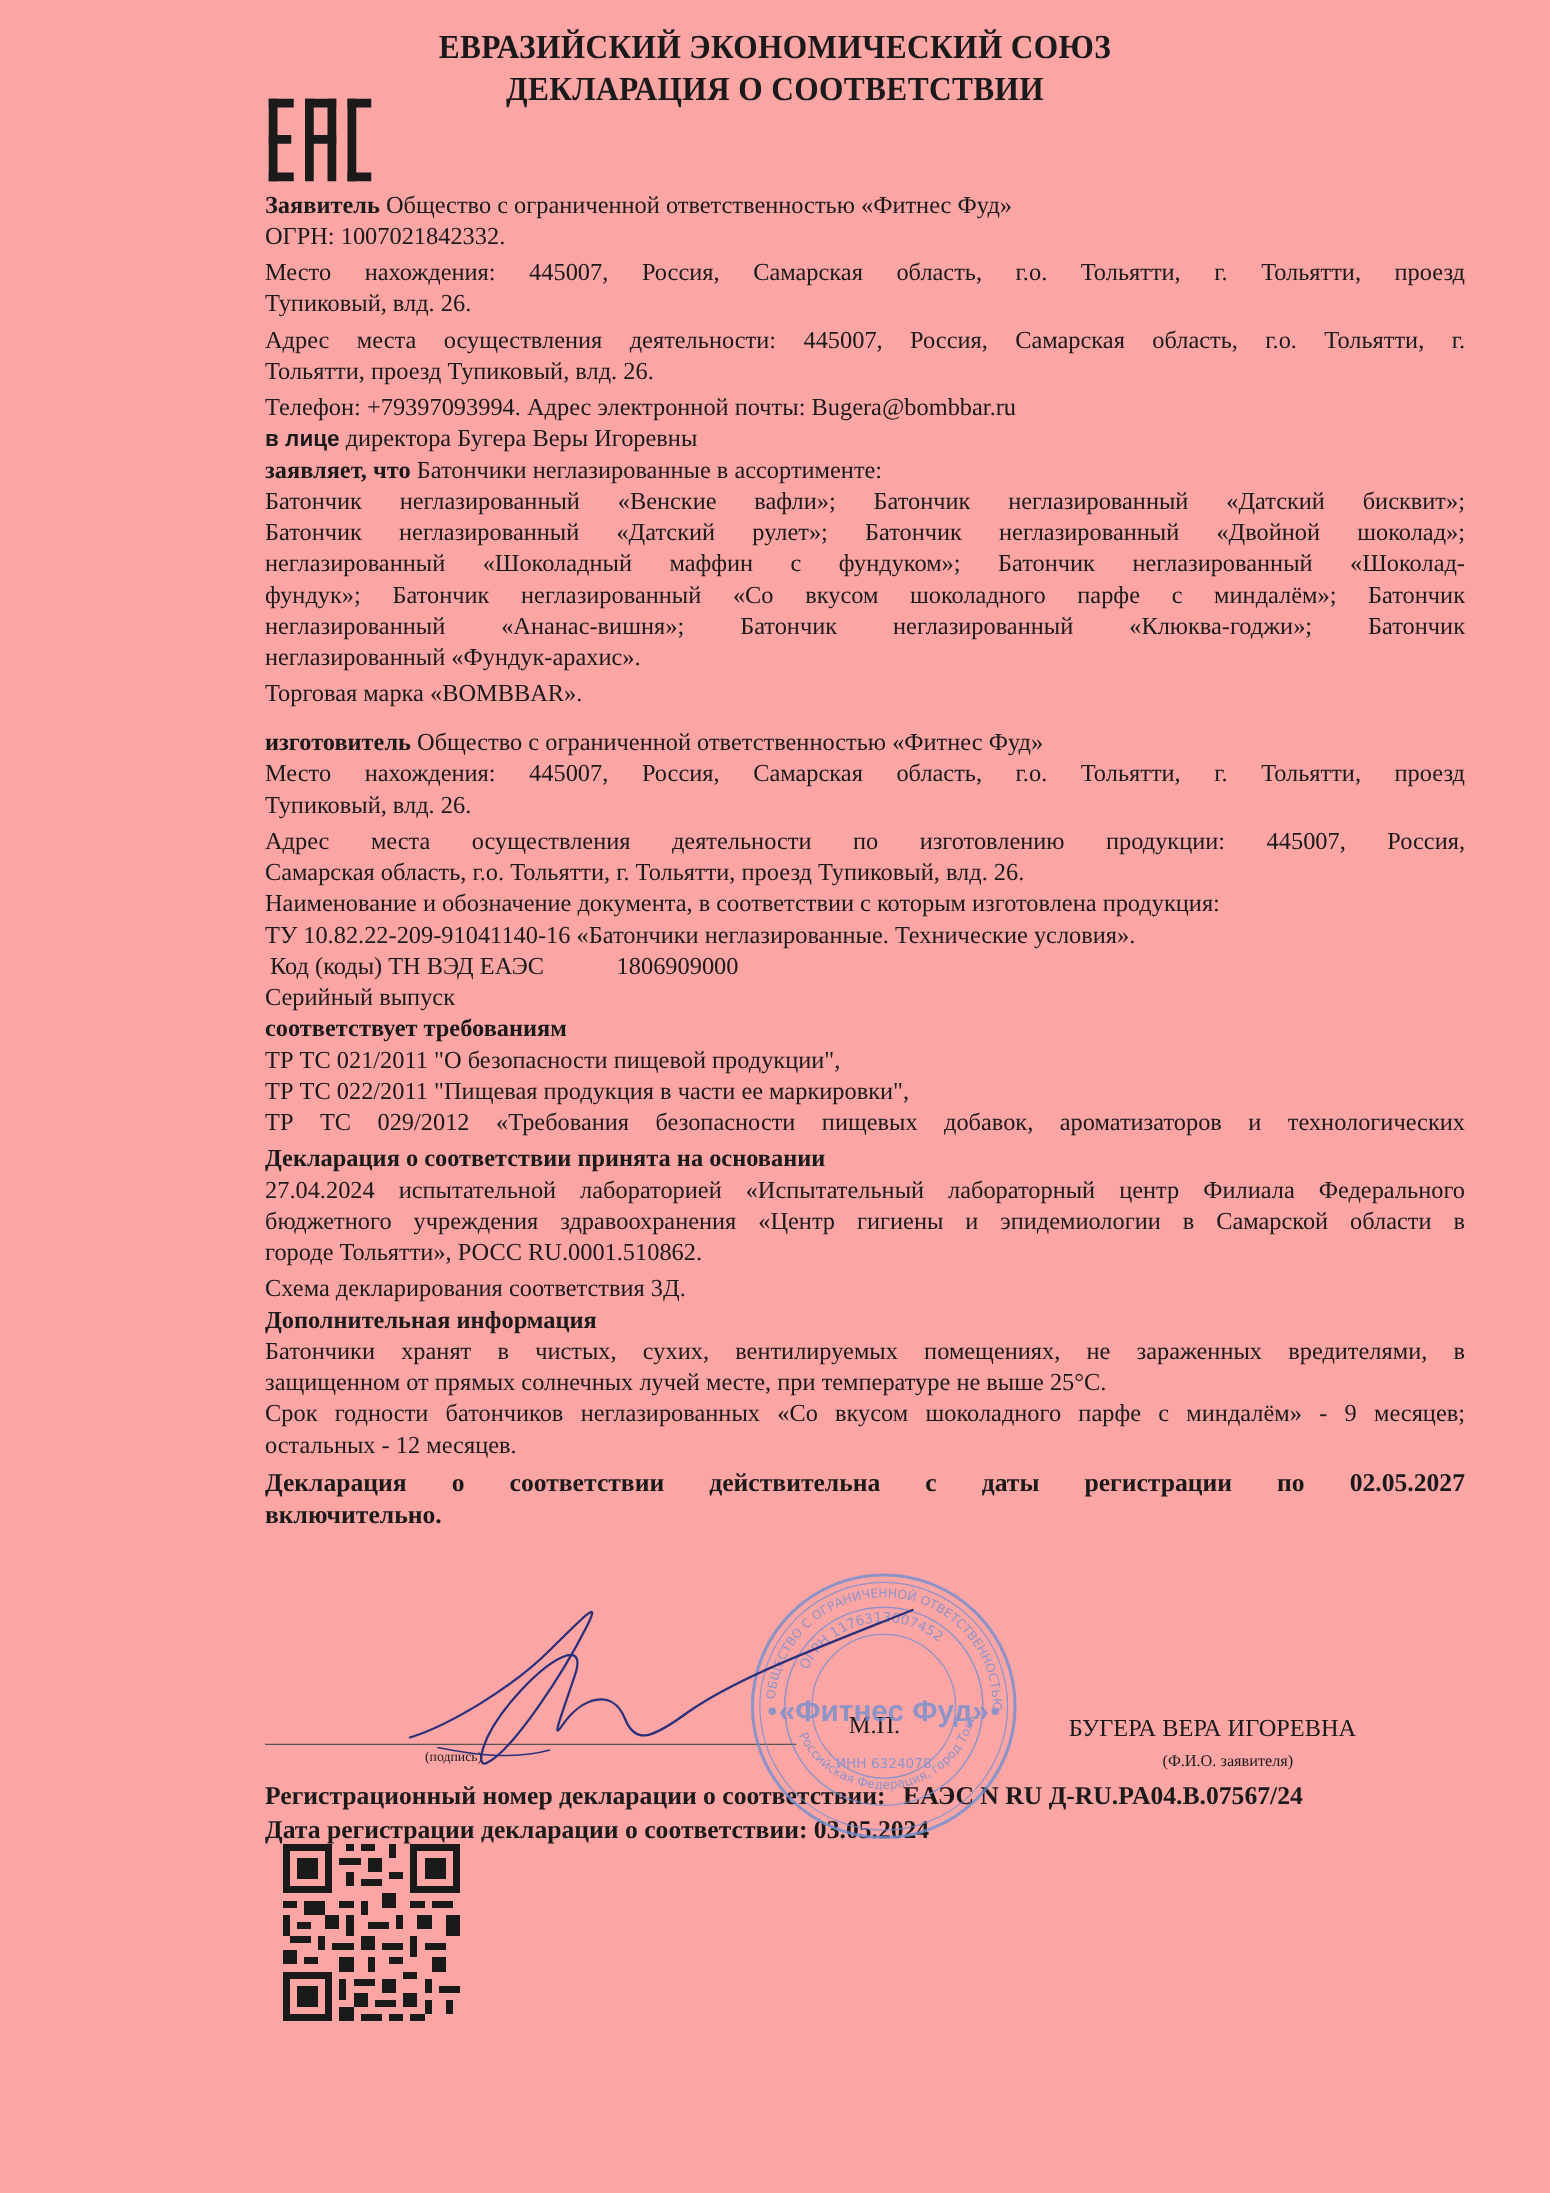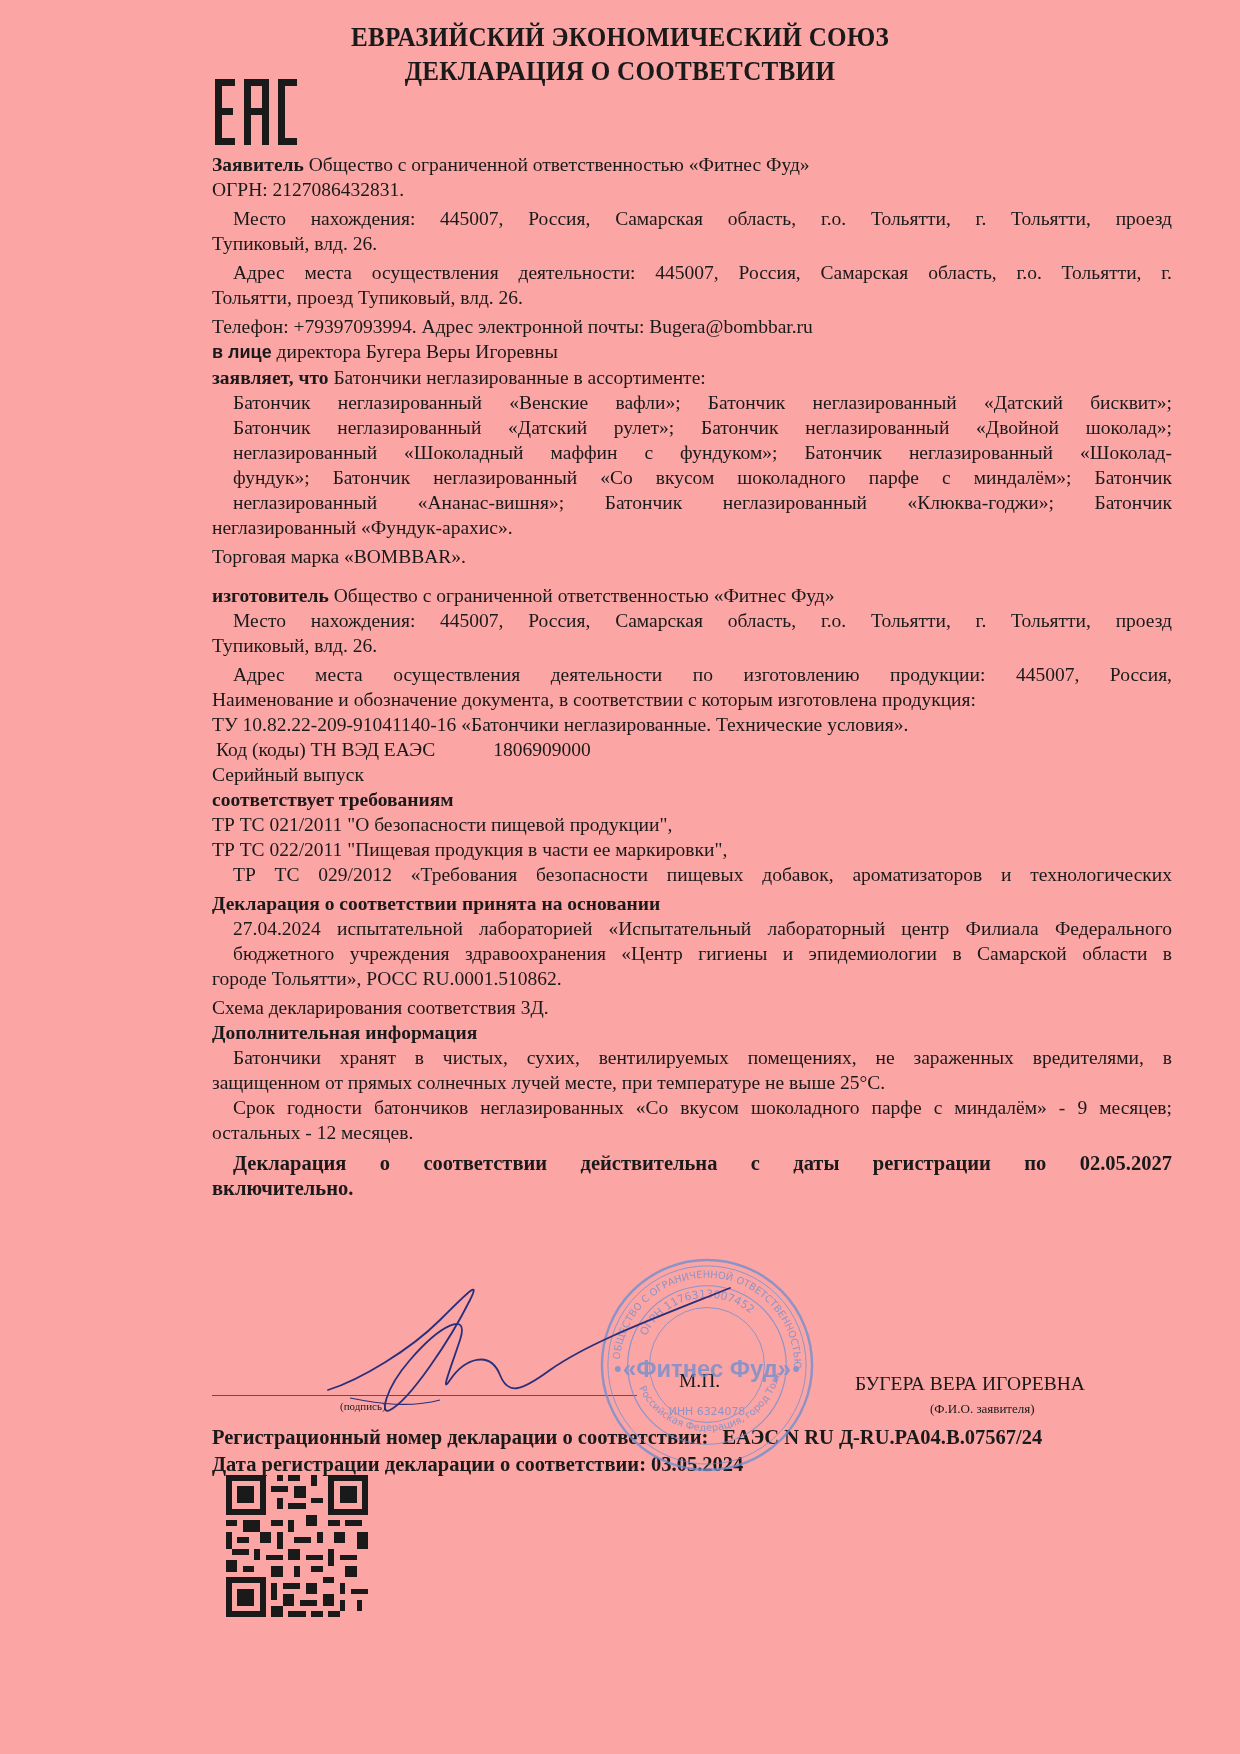--- a/index.html
+++ b/index.html
@@ -4,21 +4,21 @@
 <style>
   html, body { margin: 0; padding: 0; background: #ffffff; }
   body { width: 1240px; height: 1754px; position: relative; overflow: hidden; font-family: "Liberation Serif", "DejaVu Serif", serif; color: #1a1a1a; }
   .page { position: absolute; left: 0; top: 0; width: 1240px; height: 1754px; background: #fca5a5; }
   .title { position: absolute; left: 0; width: 1240px; text-align: center; font-weight: bold; font-size: 27px; letter-spacing: 0.3px; transform: scaleX(0.93); transform-origin: 620px 0; }
   .title.t1 { top: 22px; }
   .title.t2 { top: 56px; }
   .eac { position: absolute; left: 213px; top: 77px; width: 85px; height: 70px; }
   .body { position: absolute; left: 212px; top: 152px; width: 960px; font-size: 19.5px; line-height: 25px; }
   .line { white-space: nowrap; }
-  .just { text-align: justify; text-align-last: justify; white-space: normal; margin-left: 21px; }
+  .just { text-align: justify; text-align-last: justify; white-space: normal; }
   .b { font-weight: bold; }
   .gap1 { margin-top: 4px; }
   .indent { padding-left: 4px; }
   .code { display: inline-block; margin-left: 58px; }
   .sans-b { font-family: "Liberation Sans", "DejaVu Sans", sans-serif; font-weight: bold; font-size: 18px; }
   .validity { font-weight: bold; font-size: 20.5px; margin-top: 6px; }
   .sigblock { position: absolute; left: 212px; top: 1370px; width: 960px; height: 50px; }
   .sigline { position: absolute; left: 0; top: 25px; width: 425px; border-top: 1px solid #555; }
   .sig-caption { position: absolute; left: 128px; top: 30px; font-size: 11px; }
   .mp { position: absolute; left: 467px; top: 0; font-size: 19.5px; }
@@ -52,40 +52,41 @@
       <rect x="31" y="31" width="25" height="7"></rect>
 
       <rect x="65" y="2" width="7" height="66"></rect>
       <rect x="65" y="2" width="19" height="7"></rect>
       <rect x="65" y="61" width="19" height="7"></rect>
     </g>
   </svg>
 
   <div class="body">
     <div class="line"><span class="b">Заявитель</span> <span>Общество с ограниченной ответственностью «Фитнес Фуд»</span></div>
-    <div class="line">ОГРН: 2127086432831.</div>
+    <div class="line">ОГРН: 1007021842332.</div>
     <div class="line just gap1">Место нахождения: 445007, Россия, Самарская область, г.о. Тольятти, г. Тольятти, проезд</div>
     <div class="line">Тупиковый, влд. 26.</div>
     <div class="line just gap1">Адрес места осуществления деятельности: 445007, Россия, Самарская область, г.о. Тольятти, г.</div>
     <div class="line">Тольятти, проезд Тупиковый, влд. 26.</div>
     <div class="line gap1">Телефон: +79397093994. Адрес электронной почты: Bugera@bombbar.ru</div>
     <div class="line"><span class="sans-b">в лице</span> <span>директора Бугера Веры Игоревны</span></div>
     <div class="line"><span class="b">заявляет, что</span> <span>Батончики неглазированные в ассортименте:</span></div>
     <div class="line just">Батончик неглазированный «Венские вафли»; Батончик неглазированный «Датский бисквит»;</div>
     <div class="line just">Батончик неглазированный «Датский рулет»; Батончик неглазированный «Двойной шоколад»;</div>
     <div class="line just">неглазированный «Шоколадный маффин с фундуком»; Батончик неглазированный «Шоколад-</div>
     <div class="line just">фундук»; Батончик неглазированный «Со вкусом шоколадного парфе с миндалём»; Батончик</div>
     <div class="line just">неглазированный «Ананас-вишня»; Батончик неглазированный «Клюква-годжи»; Батончик</div>
     <div class="line">неглазированный «Фундук-арахис».</div>
     <div class="line gap1">Торговая марка «BOMBBAR».</div>
 
     <div class="line" style="margin-top:14px"><span class="b">изготовитель</span> <span>Общество с ограниченной ответственностью «Фитнес Фуд»</span></div>
     <div class="line just">Место нахождения: 445007, Россия, Самарская область, г.о. Тольятти, г. Тольятти, проезд</div>
     <div class="line">Тупиковый, влд. 26.</div>
     <div class="line just gap1">Адрес места осуществления деятельности по изготовлению продукции: 445007, Россия,</div>
+    <div class="line">Самарская область, г.о. Тольятти, г. Тольятти, проезд Тупиковый, влд. 26.</div>
     <div class="line">Наименование и обозначение документа, в соответствии с которым изготовлена продукция:</div>
     <div class="line">ТУ 10.82.22-209-91041140-16 «Батончики неглазированные. Технические условия».</div>
     <div class="line indent"><span>Код (коды) ТН ВЭД ЕАЭС</span><span class="code">1806909000</span></div>
     <div class="line">Серийный выпуск</div>
 
     <div class="line b">соответствует требованиям</div>
     <div class="line">ТР ТС 021/2011 "О безопасности пищевой продукции",</div>
     <div class="line">ТР ТС 022/2011 "Пищевая продукция в части ее маркировки",</div>
     <div class="line just">ТР ТС 029/2012 «Требования безопасности пищевых добавок, ароматизаторов и технологических</div>
 

